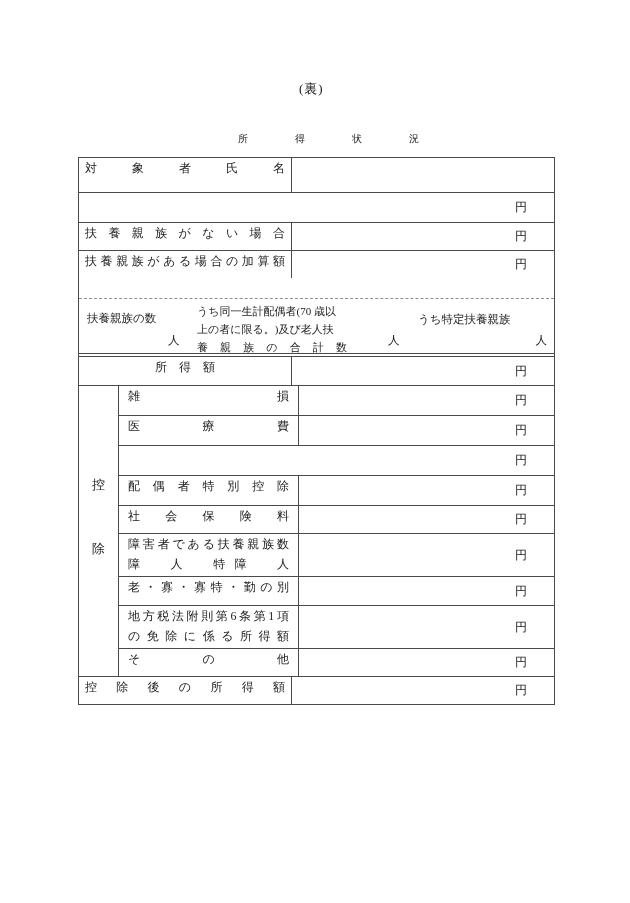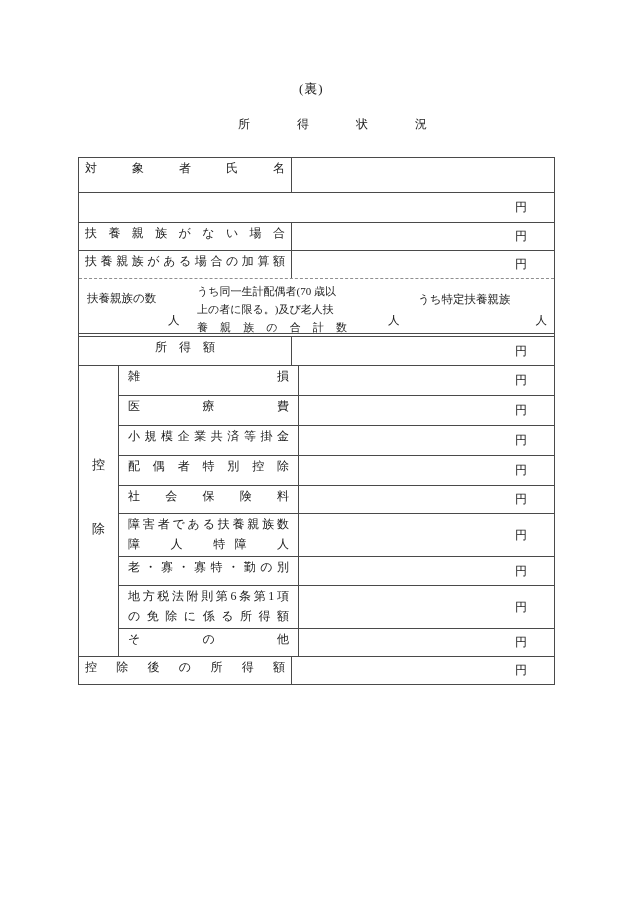--- a/index.html
+++ b/index.html
@@ -1,26 +1,26 @@
 <!DOCTYPE html>
 <html><head>
 <meta charset="utf-8">
 <style>
   html,body{margin:0;padding:0;}
   body{width:630px;height:903px;background:#ffffff;
        font-family:"Liberation Serif","DejaVu Serif",serif;color:#1c1c1c;}
   .sheet{position:relative;width:630px;height:903px;background:#fff;overflow:hidden;}
 
   .back-label{position:absolute;left:299px;top:80px;font-size:13px;letter-spacing:1px;}
-  .title{position:absolute;left:238px;top:116px;font-size:12px;letter-spacing:47px;white-space:nowrap;}
+  .title{position:absolute;left:238px;top:132px;font-size:10px;letter-spacing:47px;white-space:nowrap;}
 
   .tbl{position:absolute;left:78px;top:157px;width:475px;border:1px solid #4a4a4a;background:#fff;}
   .row{display:flex;border-top:1px solid #4a4a4a;position:relative;}
   .row.first{border-top:none;}
-  .row.dashed{border-top:1px dashed #8f8f8f;}
+  .row.dashed{border-top:1px dashed #8f8f8f;margin-top:20px;}
   .row.dbl{border-top:4px double #4a4a4a;}
 
   .h34{height:34px}.h29{height:29px}.h27{height:27px}.h54{height:54px}
   .h28{height:28px}.h42{height:42px}
 
   .lbl{width:200px;border-right:1px solid #4a4a4a;padding:0 6px;
        display:flex;flex-direction:column;justify-content:flex-start;font-size:12px;}
   .line{width:100%;text-align:justify;text-align-last:justify;line-height:20px;}
   .lbl.center .line{text-align:center;text-align-last:center;}
   .val{flex:1;display:flex;align-items:center;justify-content:flex-end;
@@ -131,23 +131,20 @@
         <div class="drow h29">
           <div class="dlbl">
               <div class="line">医　療　費</div>
             </div>
           <div class="val">
               <span>円</span>
             </div>
         </div>
 
         <div class="drow h29">
-          <div class="dlbl">
-              <div class="line">小規模企業共済等掛金</div>
-            </div>
           <div class="val">
               <span>円</span>
             </div>
         </div>
 
         <div class="drow h29">
           <div class="dlbl">
               <div class="line">配 偶 者 特 別 控 除</div>
             </div>
           <div class="val">

